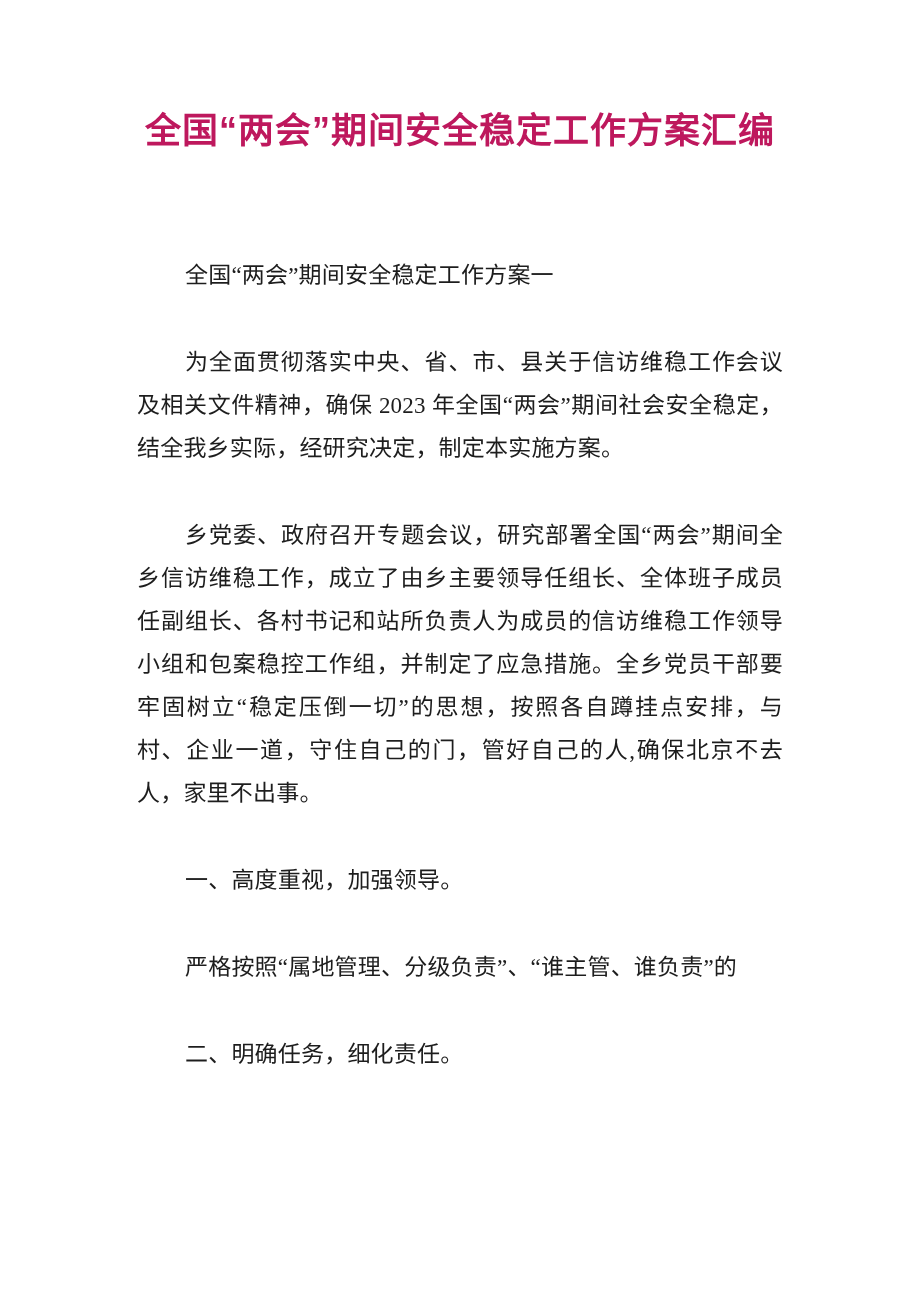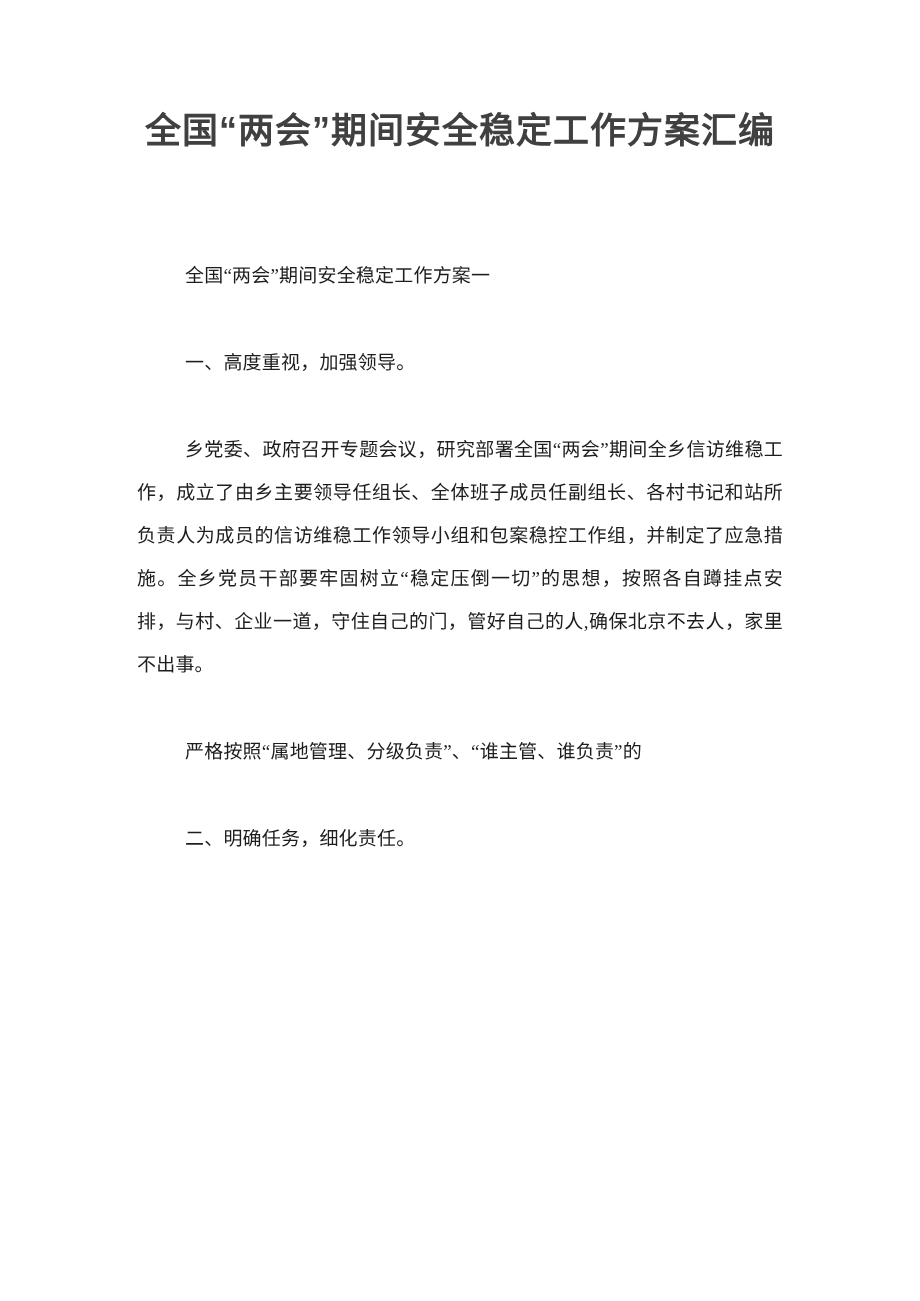--- a/index.html
+++ b/index.html
@@ -22,46 +22,47 @@
     background: #ffffff;
   }
   .doc-title {
     margin: 0 0 96px 0;
     font-family: "Liberation Sans", "DejaVu Sans", sans-serif;
     font-weight: 700;
     font-size: 36px;
     line-height: 54px;
     letter-spacing: 1px;
     text-align: center;
-    color: #404040;
+    color: #be185d;
     white-space: nowrap;
   }
   .doc-para {
     margin: 0 0 44px 0;
-    font-size: 19px;
+    font-size: 23px;
     line-height: 43px;
     text-align: justify;
     text-indent: 48px;
     letter-spacing: 0.2px;
     color: #1d1d1d;
   }
   .doc-para:last-child {
     margin-bottom: 0;
   }
 </style>
 </head>
 <body>
 
 <div class="doc-page">
   <h1 class="doc-title">全国“两会”期间安全稳定工作方案汇编</h1>
 
   <p class="doc-para">全国“两会”期间安全稳定工作方案一</p>
 
 
+  <p class="doc-para">为全面贯彻落实中央、省、市、县关于信访维稳工作会议及相关文件精神，确保 2023 年全国“两会”期间社会安全稳定，结全我乡实际，经研究决定，制定本实施方案。</p>
+
+  <p class="doc-para">乡党委、政府召开专题会议，研究部署全国“两会”期间全乡信访维稳工作，成立了由乡主要领导任组长、全体班子成员任副组长、各村书记和站所负责人为成员的信访维稳工作领导小组和包案稳控工作组，并制定了应急措施。全乡党员干部要牢固树立“稳定压倒一切”的思想，按照各自蹲挂点安排，与村、企业一道，守住自己的门，管好自己的人,确保北京不去人，家里不出事。</p>
 
   <p class="doc-para">一、高度重视，加强领导。</p>
-
-  <p class="doc-para">乡党委、政府召开专题会议，研究部署全国“两会”期间全乡信访维稳工作，成立了由乡主要领导任组长、全体班子成员任副组长、各村书记和站所负责人为成员的信访维稳工作领导小组和包案稳控工作组，并制定了应急措施。全乡党员干部要牢固树立“稳定压倒一切”的思想，按照各自蹲挂点安排，与村、企业一道，守住自己的门，管好自己的人,确保北京不去人，家里不出事。</p>
 
   <p class="doc-para">严格按照“属地管理、分级负责”、“谁主管、谁负责”的</p>
 
   <p class="doc-para">二、明确任务，细化责任。</p>
 </div>
 
 </body></html>

